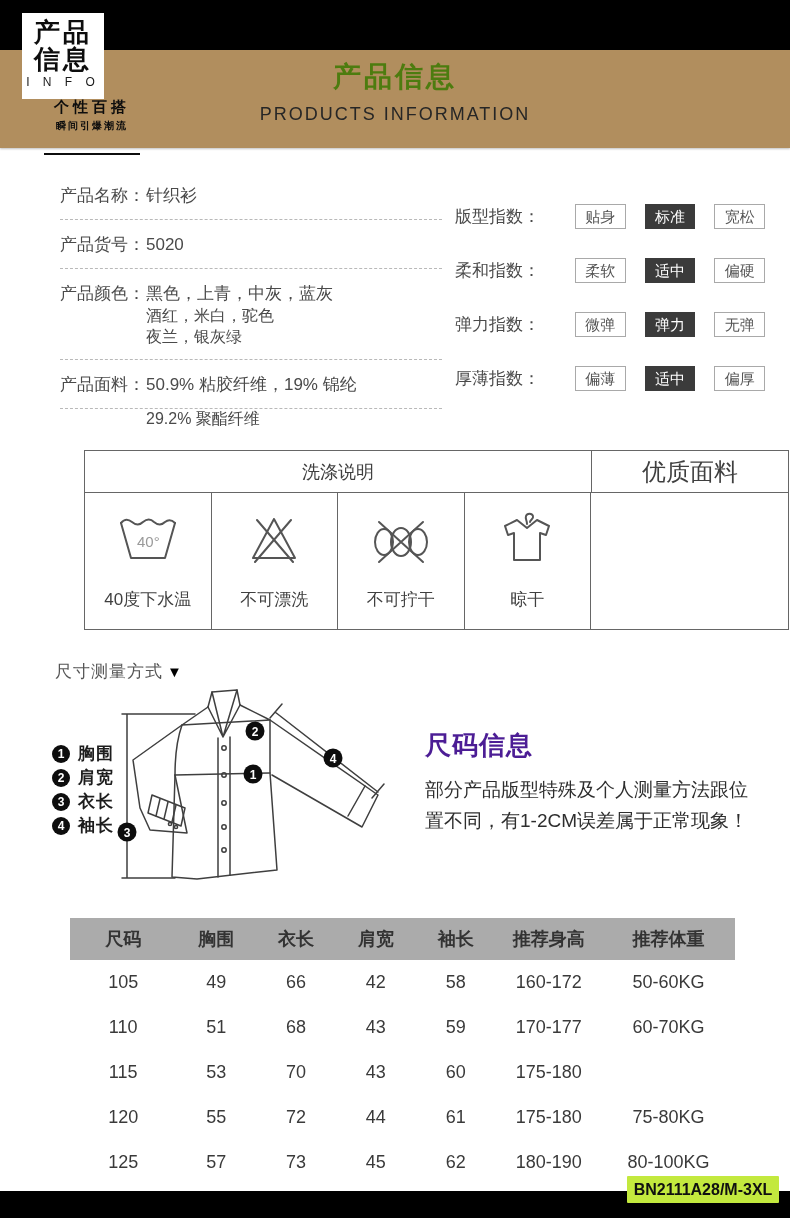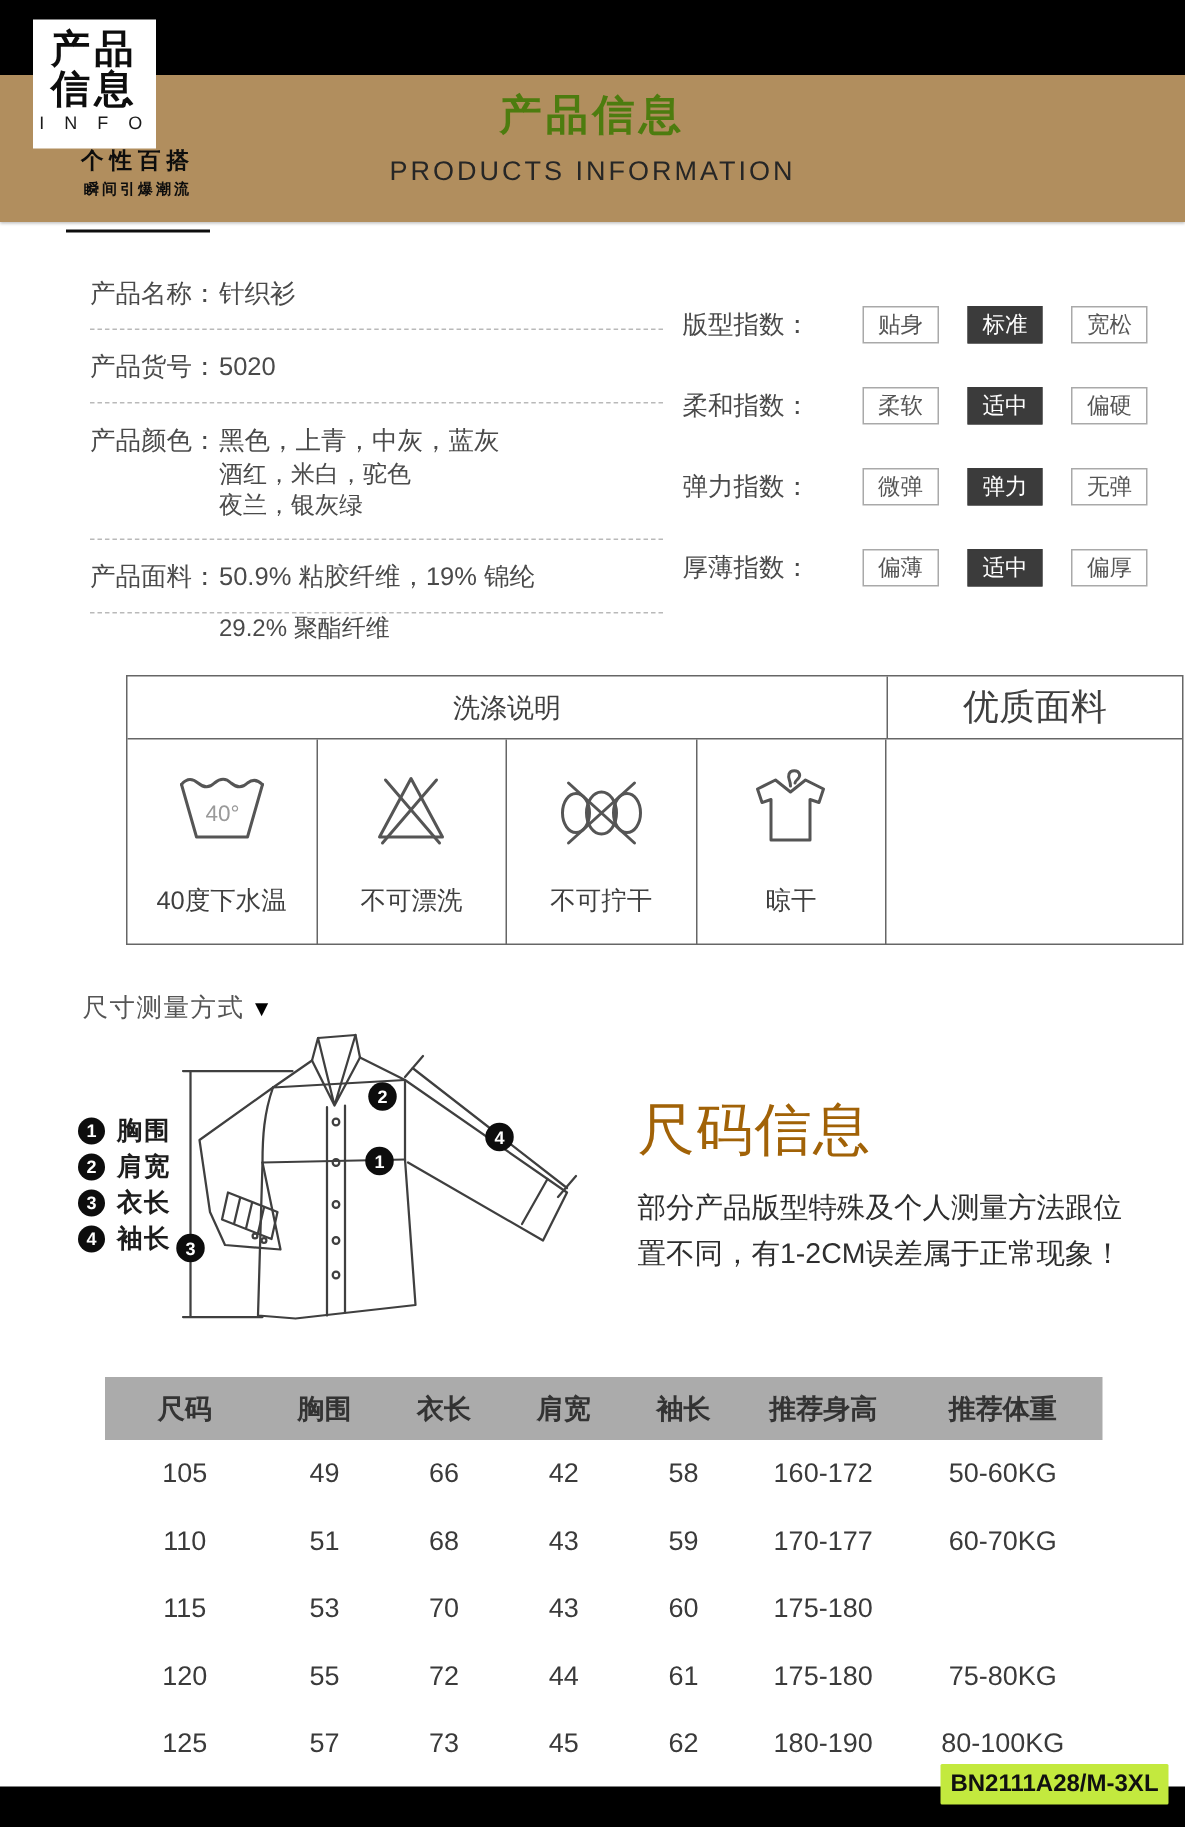--- a/index.html
+++ b/index.html
@@ -56,21 +56,21 @@
   .legend { position:absolute; left:52px; top:742px; }
   .leg-item { display:flex; align-items:center; height:23px; margin-bottom:1px; }
   .leg-num { width:18px; height:18px; border-radius:50%; background:#0d0d0d; color:#fff; font-size:12px; font-weight:bold;
              text-align:center; line-height:18px; margin-right:8px; }
   .leg-label { font-size:17px; font-weight:bold; color:#1d1d1d; letter-spacing:1px; }
   .shirt-svg { position:absolute; left:100px; top:680px; width:320px; height:230px; }
   .shirt-svg .ln { fill:none; stroke:#3f3f3f; stroke-width:1.5; stroke-linecap:round; stroke-linejoin:round; }
   .shirt-svg .bdg { fill:#0d0d0d; }
   .shirt-svg .bdg-t { fill:#fff; font-size:12px; font-weight:bold; text-anchor:middle; font-family:"Liberation Sans",sans-serif; }
   .size-info { position:absolute; left:425px; top:728px; width:350px; }
-  .size-info h2 { font-size:38px; font-weight:normal; color:#a16207; letter-spacing:1px; }
+  .size-info h2 { font-size:26px; font-weight:bold; color:#4c1d95; letter-spacing:1px; }
   .size-info p { font-size:19px; color:#2e2e2e; line-height:31px; }
   .size-info p:first-of-type { margin-top:11px; }
 
   
   .size-table { position:absolute; left:70px; top:918px; width:665px; }
   .st-grid { display:grid; grid-template-columns:16% 12% 12% 12% 12% 16% 20%; }
   .st-head { background:var(--thead,#ababab); height:42px; }
   .st-head > div { line-height:42px; text-align:center; font-size:18px; font-weight:bold; color:#333; }
   .st-row { height:45px; }
   .st-row > div { line-height:45px; text-align:center; font-size:18px; color:#3a3a3a; }

